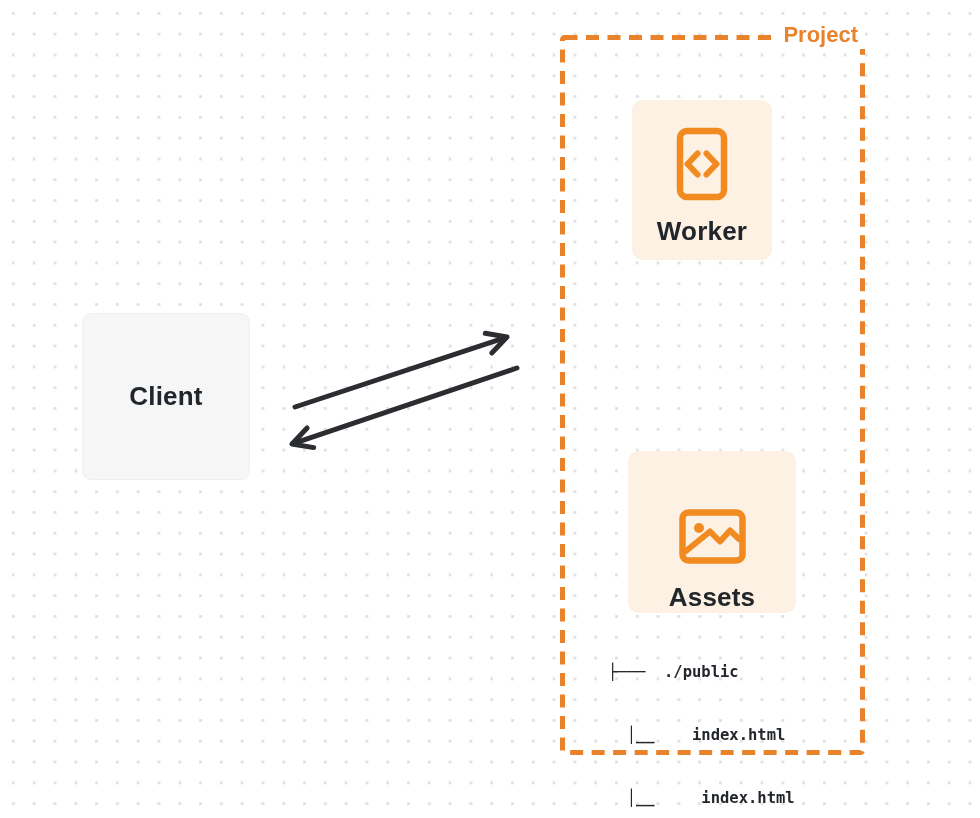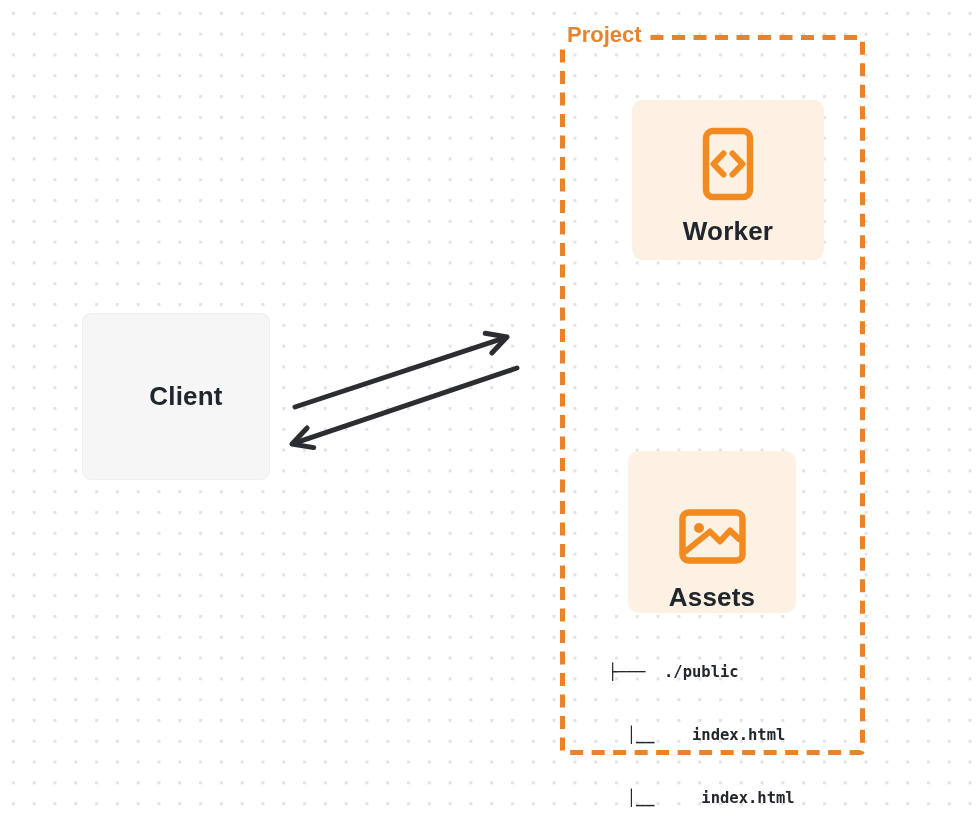--- a/index.html
+++ b/index.html
@@ -12,48 +12,47 @@
     background-size:20.8px 20.8px;
     background-position:3px 3px;
     font-family:"Liberation Sans", sans-serif;
   }
   .overlay-svg{position:absolute;left:0;top:0;width:980px;height:818px;z-index:1;}
   .node-box{
     position:absolute;
     display:flex;align-items:center;justify-content:center;
     border-radius:9px;
     z-index:2;
-    padding-left:20px;
   }
   .client-box{
     left:82px;top:313px;width:166px;height:165px;
     background:#f6f6f7;border:1px solid #efefef;
   }
   .node-label{
     font-weight:700;font-size:26px;color:#21262c;letter-spacing:0.2px;
   }
   .request-label{
     position:absolute;left:270px;top:287px;width:240px;
     text-align:center;font-weight:700;font-size:19px;color:#22262b;
     z-index:2;
   }
   .project-title-row{
     position:absolute;left:560px;top:21px;width:305px;
-    text-align:left;z-index:3;
+    text-align:right;z-index:3;
   }
   .project-title{
     display:inline-block;background:#ffffff;padding:0 7px;
     font-weight:700;font-size:22px;color:#e8832c;line-height:28px;
   }
   .card{
     position:absolute;
     display:flex;flex-direction:column;align-items:center;
     background:#fcf1e2;border-radius:11px;z-index:2;
   }
-  .worker-card{left:632px;top:100px;width:192px;height:160px;}
+  .worker-card{left:632px;top:100px;width:140px;height:160px;}
   .assets-card{left:628px;top:451px;width:168px;height:162px;justify-content:flex-end;}
   .worker-card .card-icon{margin-top:27px;}
   .assets-card .card-icon{margin-top:31px;}
   .worker-card .node-label{margin-top:15px;}
   .assets-card .node-label{margin-top:18px;}
   .file-tree{
     position:absolute;left:608px;top:620px;z-index:2;
     font-family:"DejaVu Sans Mono", monospace;
     font-size:15.5px;font-weight:700;line-height:21px;color:#23272c;
     white-space:pre;

